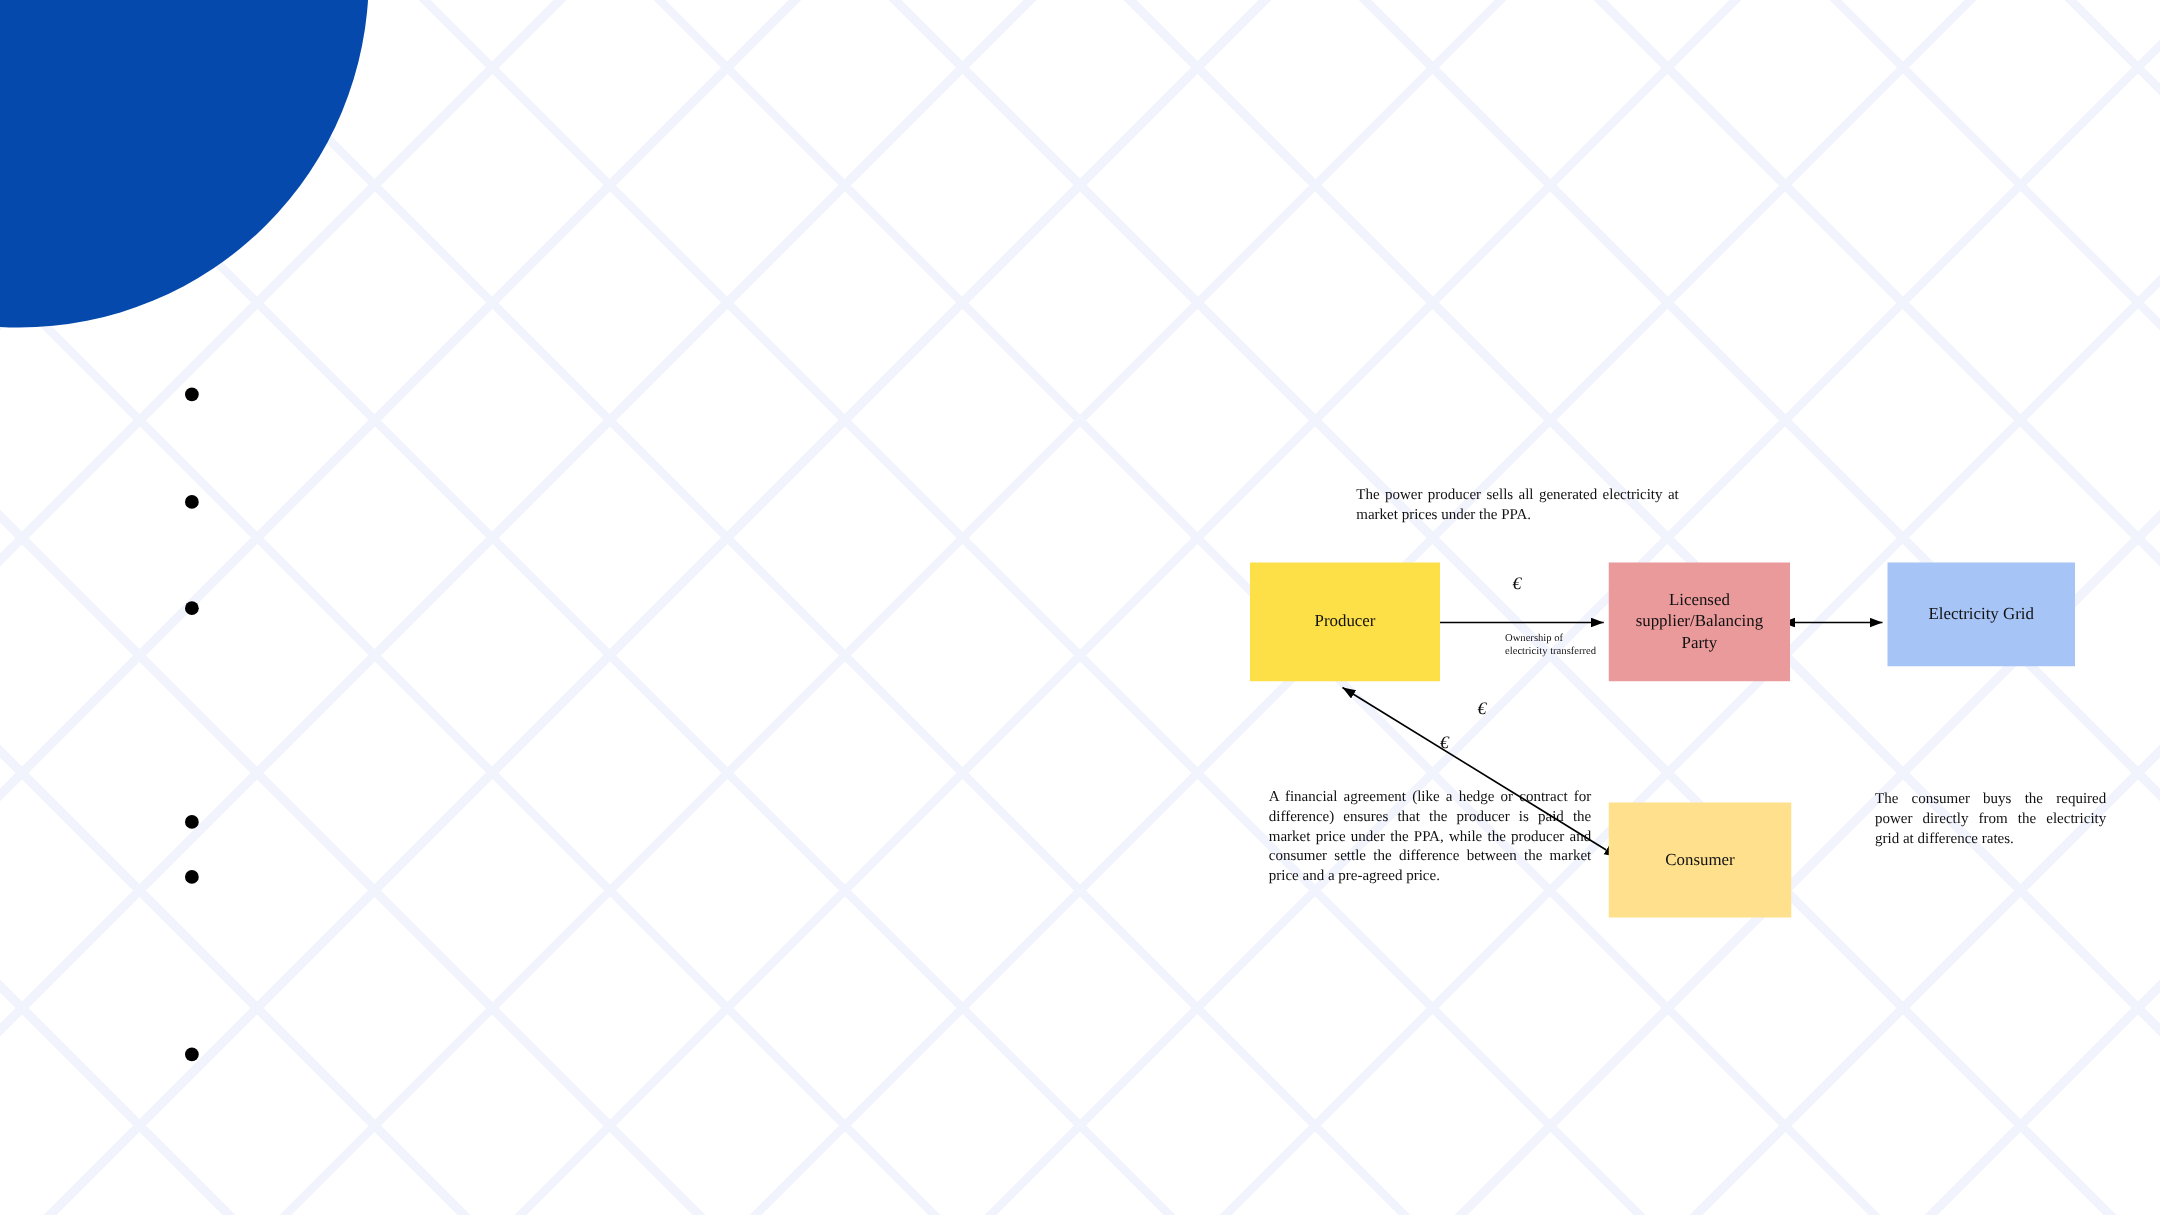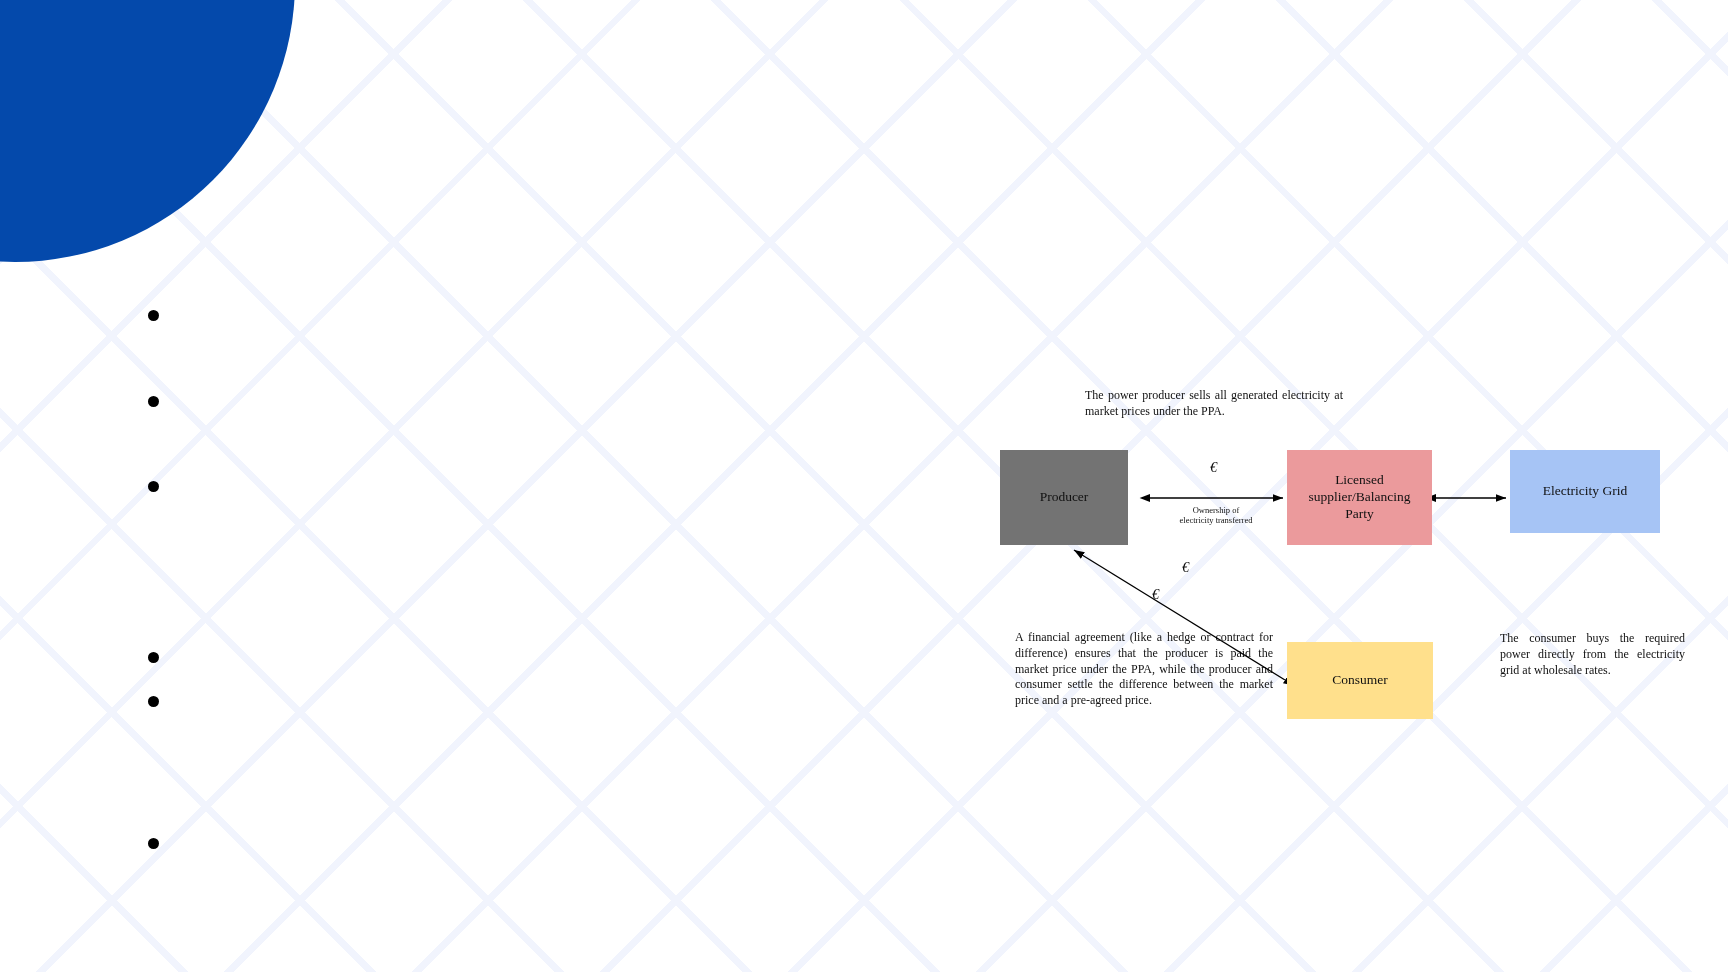--- a/index.html
+++ b/index.html
@@ -88,36 +88,36 @@
     justify-content: center;
     text-align: center;
     font-size: 13.5px;
     line-height: 1.25;
     color: #111111;
     padding: 2px 20px;
   }
 
   #node-producer {
     left: 0px;   top: 70px;
-    width: 128px; height: 95px;
-    background: #737373;
+    width: 152px; height: 95px;
+    background: #fde047;
   }
   #node-supplier {
     left: 287px; top: 70px;
     width: 145px; height: 95px;
     background: #eb9a9c;
   }
   #node-grid {
     left: 510px; top: 70px;
     width: 150px; height: 83px;
     background: #a6c4f5;
   }
   #node-consumer {
     left: 287px; top: 262px;
-    width: 146px; height: 77px;
+    width: 146px; height: 92px;
     background: #ffe08c;
     font-family: Liberation Serif, serif;
   }
 
   .diagram-svg {
     position: absolute;
     left: 0; top: 0;
     width: 700px; height: 400px;
     overflow: visible;
   }
@@ -125,22 +125,22 @@
   .edge-line {
     stroke: #000000;
     stroke-width: 1.3;
     fill: none;
   }
 
   .edge-label {
     position: absolute;
     font-size: 13px;
     color: #111111;
-    text-align: center;
     line-height: 1.15;
+    margin-left: 28px;
   }
   .edge-label.small {
     font-size: 8.5px;
     width: 80px;
   }
   .euro-label {
     position: absolute;
     font-size: 14px;
     color: #111111;
     font-style: italic;
@@ -183,21 +183,21 @@
   </div>
   <div class="bullet-item" style="top:538px;">
     <span class="bullet-text"></span>
   </div>
 </div>
 
 <div id="annotation-top" class="annotation">The power producer sells all generated electricity at market prices under the PPA.</div>
 
 <div id="annotation-finance" class="annotation">A financial agreement (like a hedge or contract for difference) ensures that the producer is paid the market price under the PPA, while the producer and consumer settle the difference between the market price and a pre-agreed price.</div>
 
-<div id="annotation-consumer" class="annotation">The consumer buys the required power directly from the electricity grid at wholesale rates.</div>
+<div id="annotation-consumer" class="annotation">The consumer buys the required power directly from the electricity grid at difference rates.</div>
 
 <div id="ppa-diagram">
 
   <svg class="diagram-svg" viewBox="0 0 700 400" xmlns="http://www.w3.org/2000/svg">
     <defs>
       <marker id="arrowEnd" markerWidth="9" markerHeight="9" refX="8" refY="3" orient="auto" markerUnits="strokeWidth">
         <path d="M0,0 L8,3 L0,6 z" fill="#000000"></path>
       </marker>
       <marker id="arrowStart" markerWidth="9" markerHeight="9" refX="0" refY="3" orient="auto-start-reverse" markerUnits="strokeWidth">
         <path d="M0,0 L8,3 L0,6 z" fill="#000000"></path>

